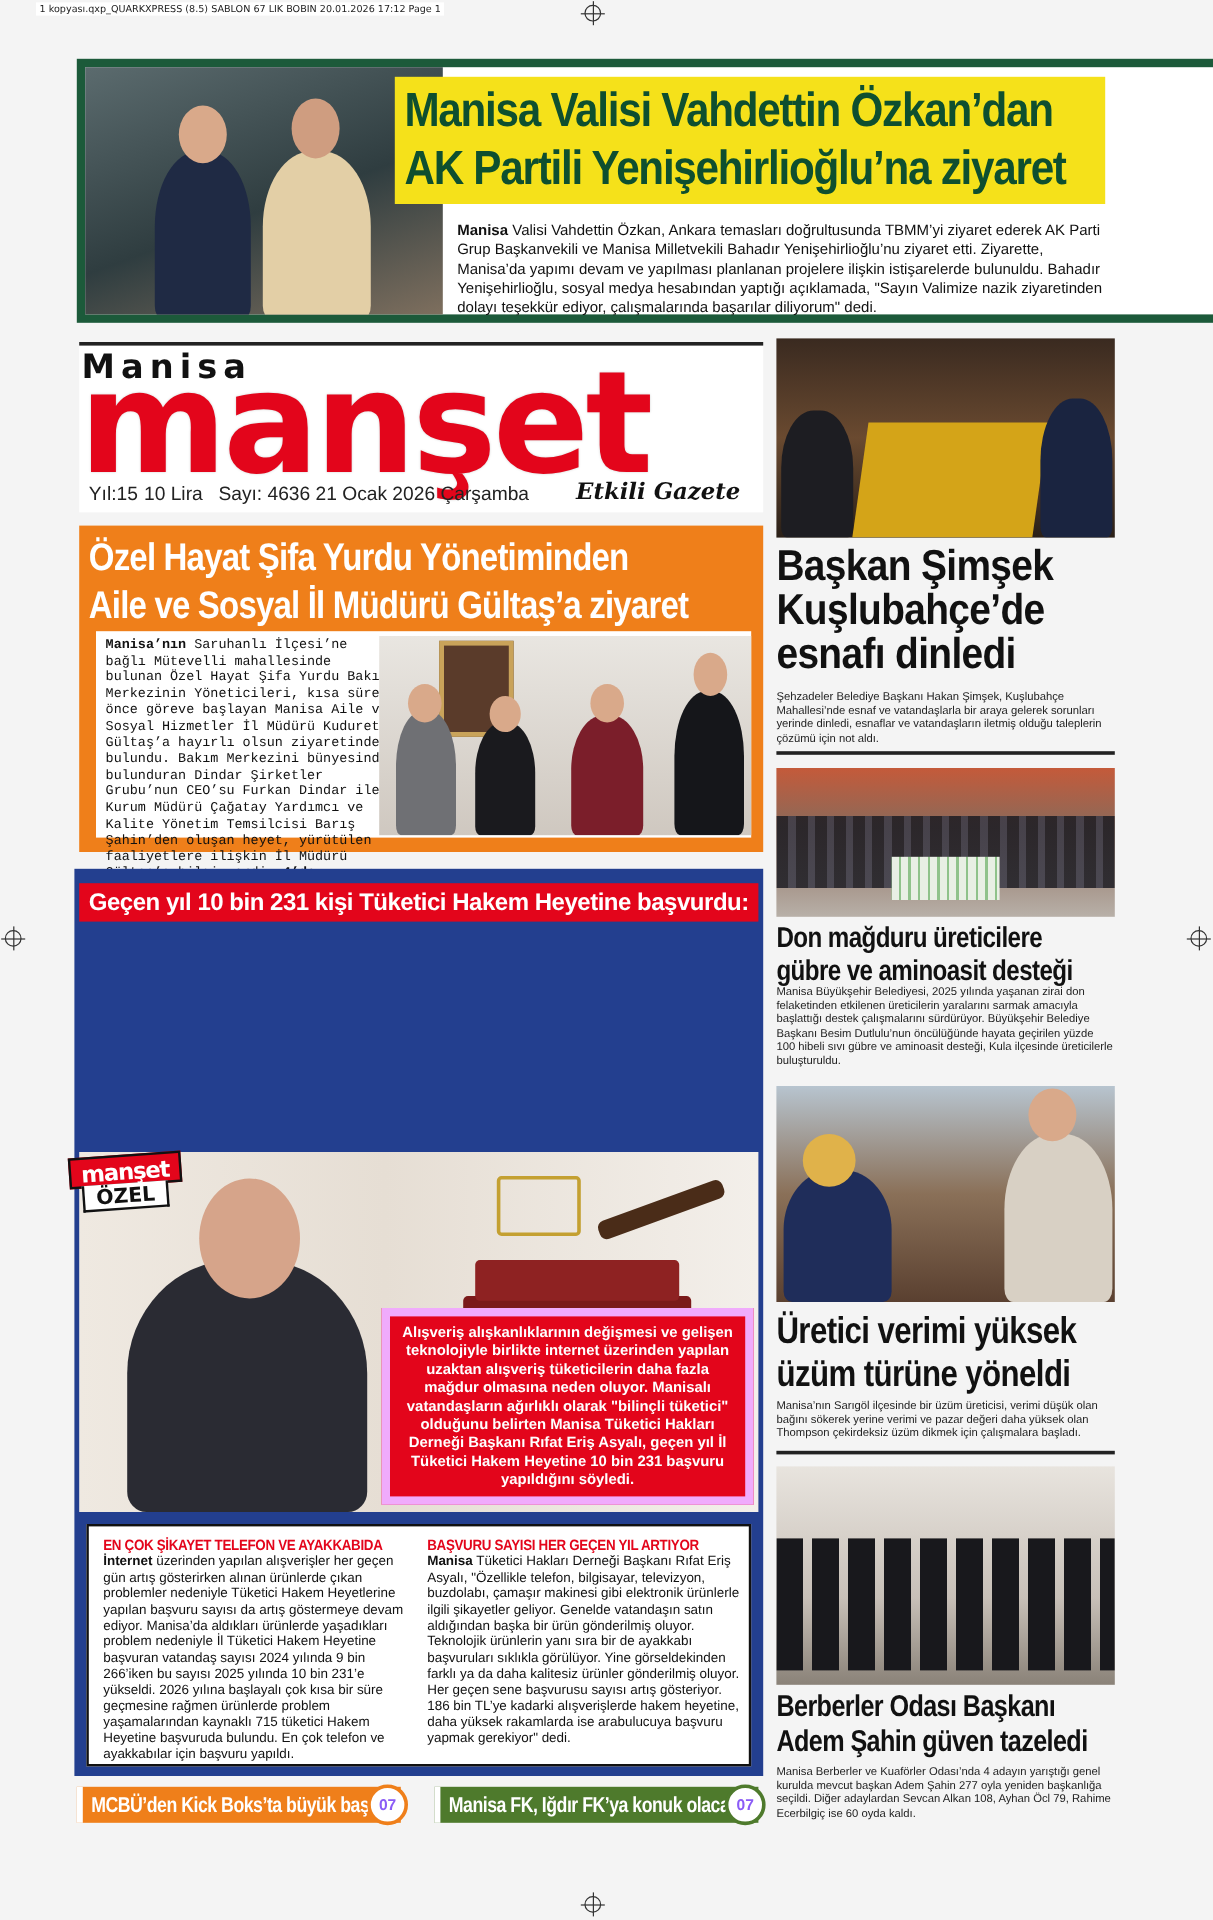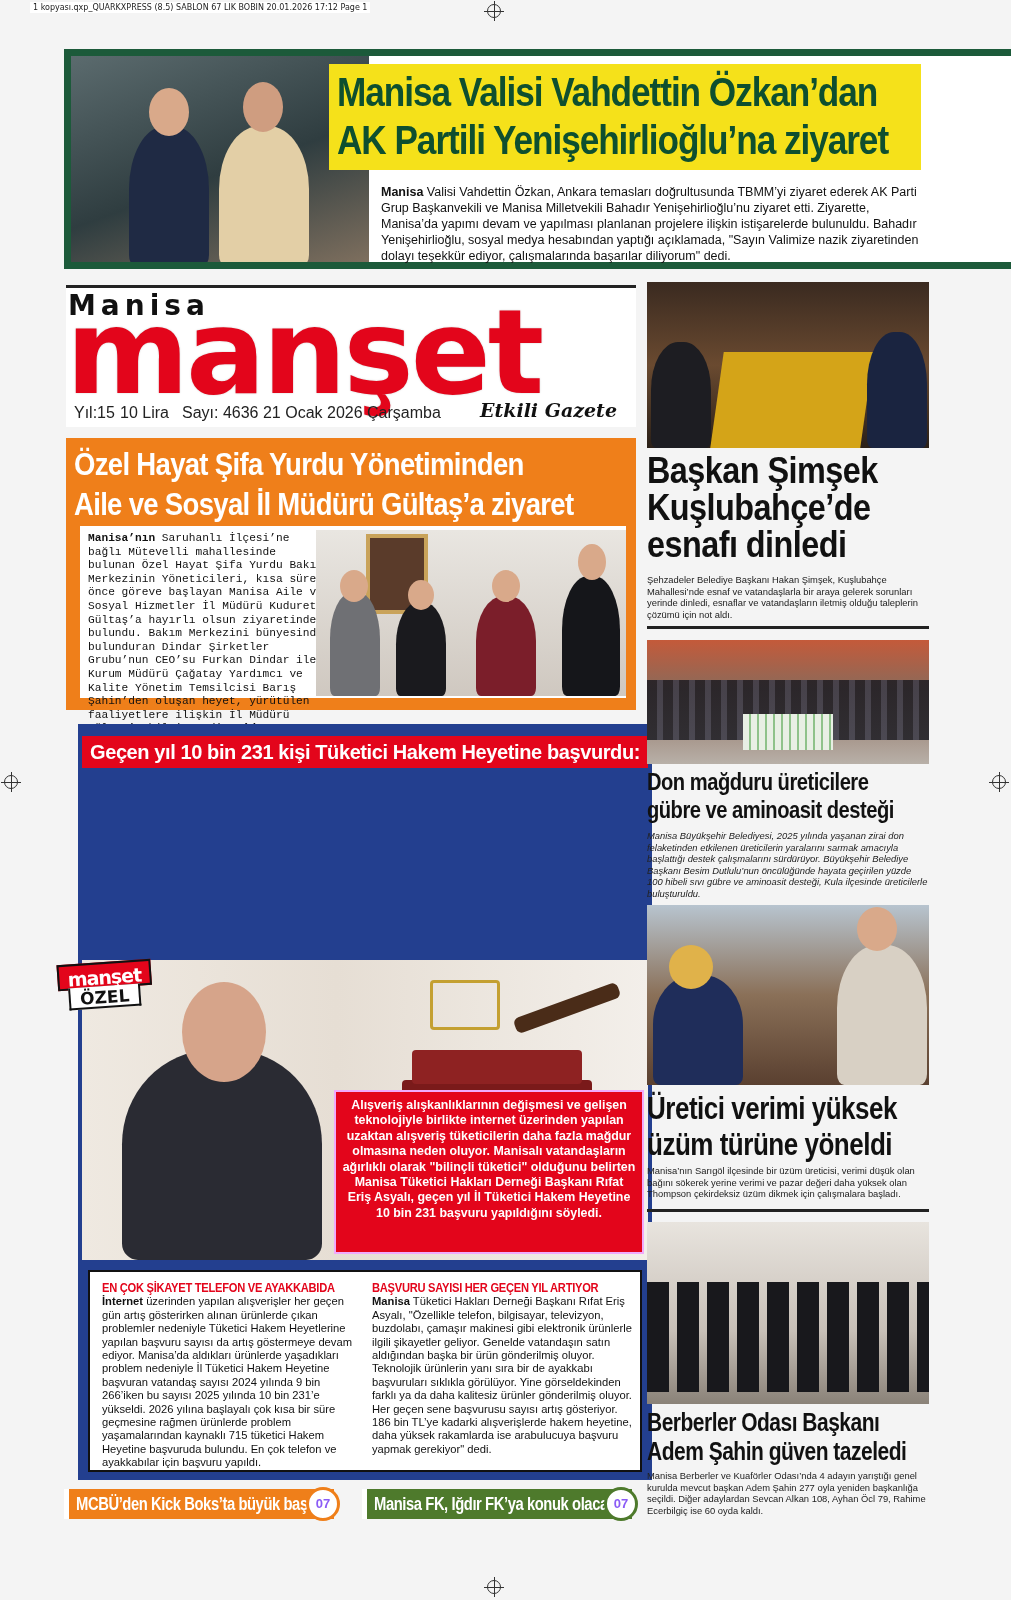--- a/index.html
+++ b/index.html
@@ -33,27 +33,27 @@
   .mast .slogan { position: absolute; left: 414px; top: 114px; font-family: "DejaVu Serif", serif; font-style: italic; font-weight: bold; font-size: 19px; color: #111; }
 
   
   .orange { left: 66px; top: 438px; width: 570px; height: 272px; background: #ef7f1a; }
   .orange .hl { position: absolute; left: 8px; top: 6px; width: 560px; color: #fff; font-weight: bold; font-size: 32px; line-height: 40px; letter-spacing: -0.8px; transform: scaleX(0.86); transform-origin: left; white-space: nowrap; }
   .orange .inner { position: absolute; left: 14px; top: 88px; width: 546px; height: 172px; background: #fff; }
   .orange .body { position: absolute; left: 8px; top: 6px; width: 236px; font-size: 11.2px; line-height: 13.6px; font-family: Liberation Mono, monospace; }
   .orange .photo { position: absolute; left: 236px; top: 4px; width: 310px; height: 166px; background: linear-gradient(180deg, #e9e6e1, #cfc8c0); }
 
   
-  .blue { left: 62px; top: 724px; width: 574px; height: 756px; background: #233f8f; margin-left: 16px; }
+  .blue { left: 62px; top: 724px; width: 574px; height: 756px; background: #233f8f; }
   .blue .kicker { position: absolute; left: 4px; top: 12px; width: 566px; height: 32px; background: #e3051b; color: #fff; font-weight: bold; font-size: 20px; line-height: 32px; text-align: center; letter-spacing: -0.4px; }
   .blue .heroline { position: absolute; left: 10px; top: 52px; width: 556px; height: 178px; background: #fff; }
   .blue .h1 { position: absolute; left: 14px; top: 4px; font-weight: bold; color: #1d2f78; font-size: 84px; line-height: 90px; letter-spacing: -3px; transform: scaleX(0.78); transform-origin: left; white-space: nowrap; }
   .blue .h2 { position: absolute; left: 14px; top: 86px; font-weight: bold; color: #e3051b; font-size: 84px; line-height: 90px; letter-spacing: -3px; transform: scaleX(0.76); transform-origin: left; white-space: nowrap; }
   .blue .bigphoto { position: absolute; left: 4px; top: 236px; width: 566px; height: 300px; background: linear-gradient(90deg, #efe9e1 0, #e6ded4 45%, #f3efea 100%); }
-  .blue .redbox { position: absolute; left: 256px; top: 366px; width: 310px; height: 164px; background: #e3051b; border: 2px solid #f0abfc; color: #fff; font-weight: bold; font-size: 12.4px; line-height: 15.4px; text-align: center; padding: 6px 6px; }
+  .blue .redbox { position: absolute; left: 256px; top: 366px; width: 310px; height: 164px; background: #e3051b; border: 7px solid #f0abfc; color: #fff; font-weight: bold; font-size: 12.4px; line-height: 15.4px; text-align: center; padding: 6px 6px; }
   .blue .colbox { position: absolute; left: 10px; top: 546px; width: 554px; height: 202px; background: #fff; border: 2px solid #111; }
   .col { position: absolute; top: 10px; width: 262px; font-size: 11.2px; line-height: 13.4px; }
   .col .sub { color: #e3051b; font-weight: bold; font-size: 12.4px; transform: scaleX(0.9); transform-origin: left; white-space: nowrap; letter-spacing: -0.3px; }
 
   .badge { left: 58px; top: 962px; width: 94px; height: 48px; transform: rotate(-4deg); }
   .badge .b1 { position: absolute; left: 0; top: 0; width: 94px; height: 26px; background: #e3051b; color: #fff; font-weight: 900; font-size: 19px; text-align: center; line-height: 26px; border: 2px solid #111; font-family: "DejaVu Sans", sans-serif; letter-spacing: -1px; }
   .badge .b2 { position: absolute; left: 10px; top: 24px; width: 72px; height: 22px; background: #fff; color: #111; font-weight: 900; font-size: 17px; text-align: center; line-height: 22px; border: 2px solid #111; border-top: none; font-family: "DejaVu Sans", sans-serif; }
 
   
   .strip { top: 1489px; height: 30px; }
@@ -180,21 +180,21 @@
 
 <div class="abs rc" style="top:640px;height:250px;">
   <div class="rphoto photo" style="top:0;height:124px;background:linear-gradient(180deg,#c45a3a,#8a6a5a 40%,#b8b0a8);">
     <div style="position:absolute;left:0;top:40px;width:282px;height:60px;background:repeating-linear-gradient(90deg,#1b1b22 0 10px,#3b3b48 10px 16px);opacity:0.85;"></div>
     <div style="position:absolute;left:96px;top:74px;width:90px;height:36px;background:repeating-linear-gradient(90deg,#e8efe4 0 6px,#8fc28a 6px 8px);"></div>
   </div>
   <div class="rh" style="top:128px;font-size:24px;line-height:28px;transform:scaleX(0.84);">
     <div>Don mağduru üreticilere</div>
     <div>gübre ve aminoasit desteği</div>
   </div>
-  <div class="rb" style="top:190px;font-style:italic;">Manisa Büyükşehir Belediyesi, 2025 yılında yaşanan zirai don felaketinden etkilenen üreticilerin yaralarını sarmak amacıyla başlattığı destek çalışmalarını sürdürüyor. Büyükşehir Belediye Başkanı Besim Dutlulu’nun öncülüğünde hayata geçirilen yüzde 100 hibeli sıvı gübre ve aminoasit desteği, Kula ilçesinde üreticilerle buluşturuldu.</div>
+  <div class="rb" style="top:180px;">Manisa Büyükşehir Belediyesi, 2025 yılında yaşanan zirai don felaketinden etkilenen üreticilerin yaralarını sarmak amacıyla başlattığı destek çalışmalarını sürdürüyor. Büyükşehir Belediye Başkanı Besim Dutlulu’nun öncülüğünde hayata geçirilen yüzde 100 hibeli sıvı gübre ve aminoasit desteği, Kula ilçesinde üreticilerle buluşturuldu.</div>
 </div>
 
 <div class="abs rc" style="top:905px;height:300px;">
   <div class="rphoto photo" style="top:0;height:180px;background:linear-gradient(180deg,#b7c4cf,#8a7058 50%,#5a4030);">
     <div class="person" style="left:6px;top:70px;width:90px;height:110px;background:#1f2d5a;"></div>
     <div class="head" style="left:22px;top:40px;width:44px;height:44px;background:#e0b24a;"></div>
     <div class="person" style="left:190px;top:40px;width:90px;height:140px;background:#d8d0c4;"></div>
     <div class="head" style="left:210px;top:2px;width:40px;height:44px;"></div>
   </div>
   <div class="rh" style="top:186px;font-size:31px;line-height:36px;transform:scaleX(0.84);">

